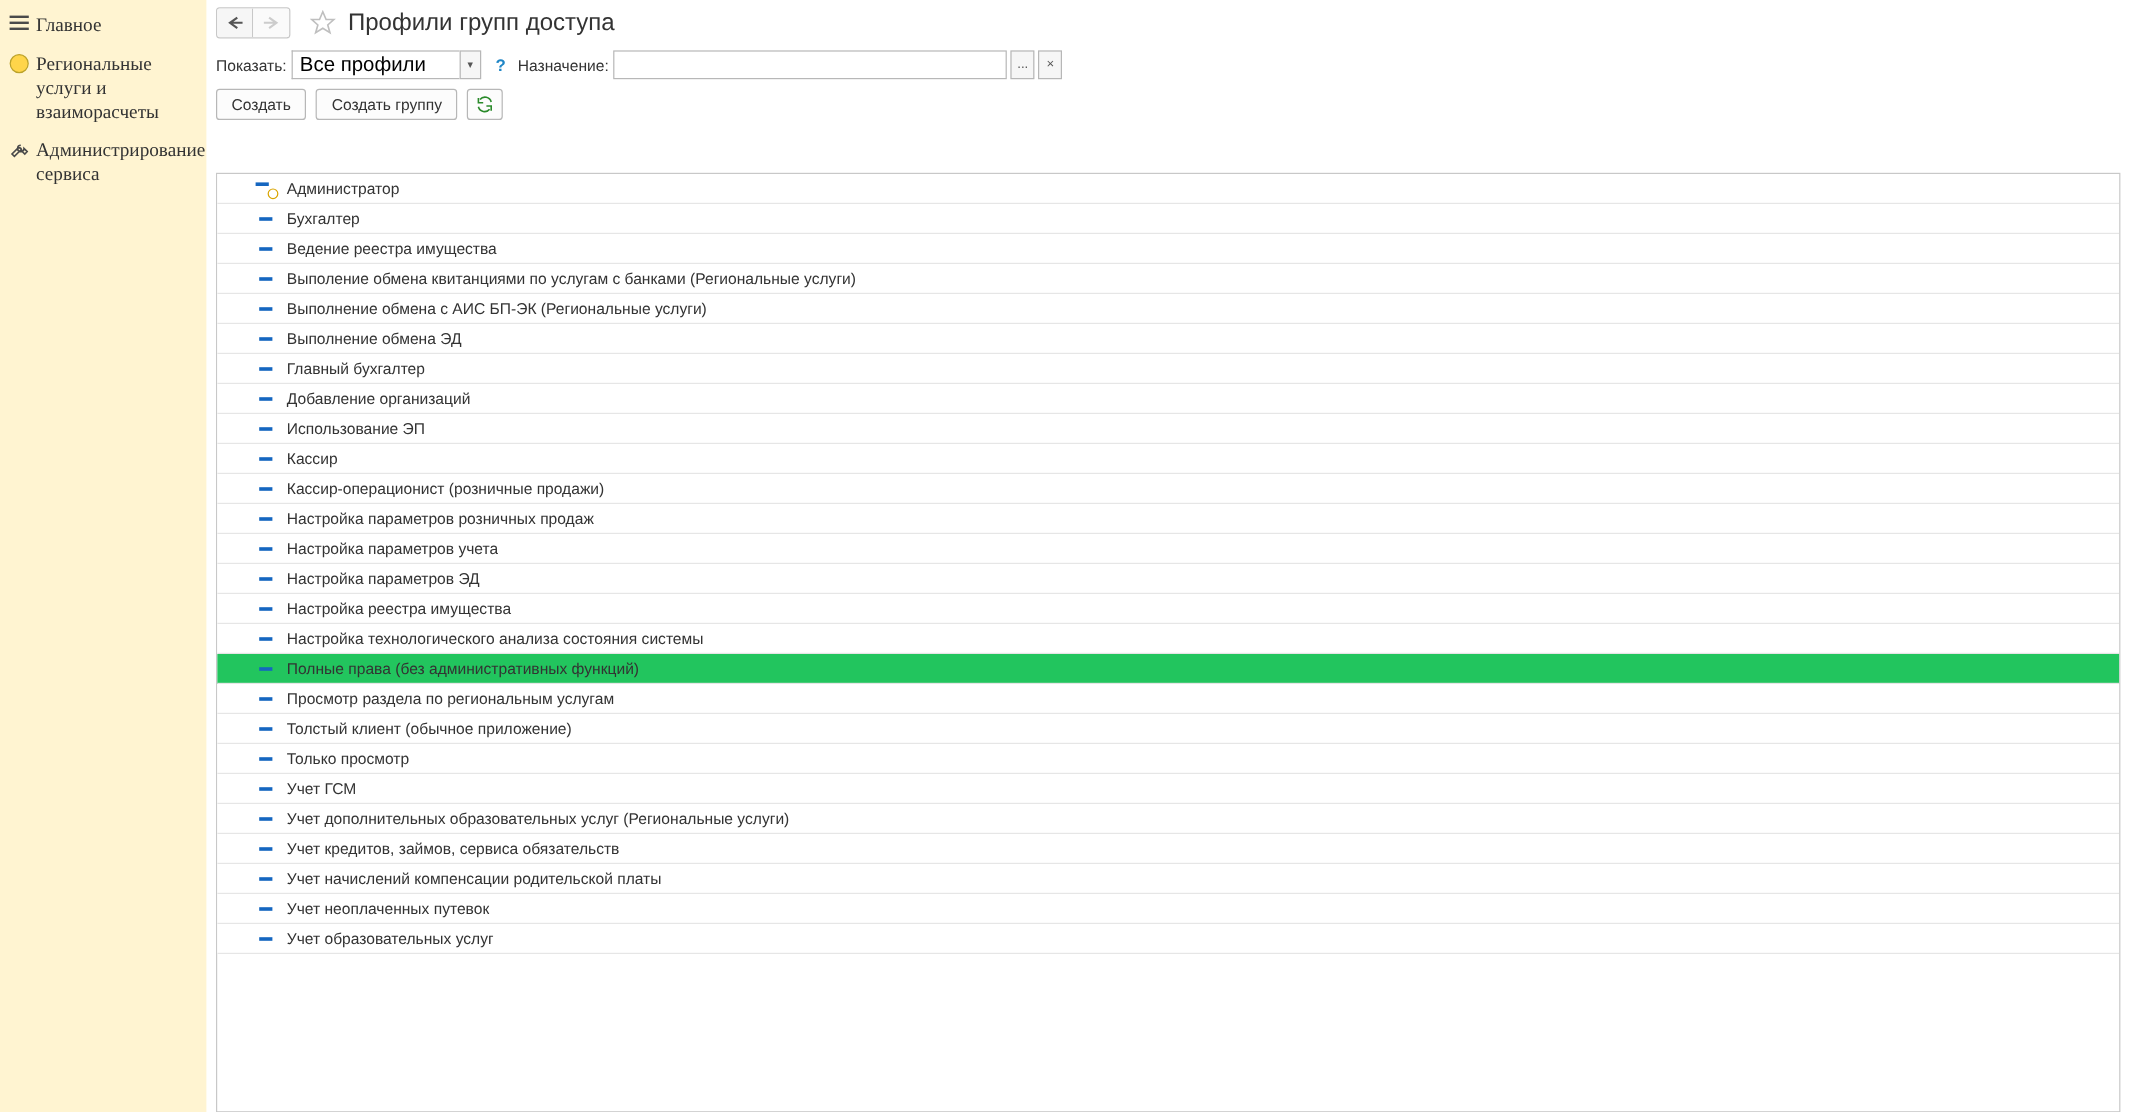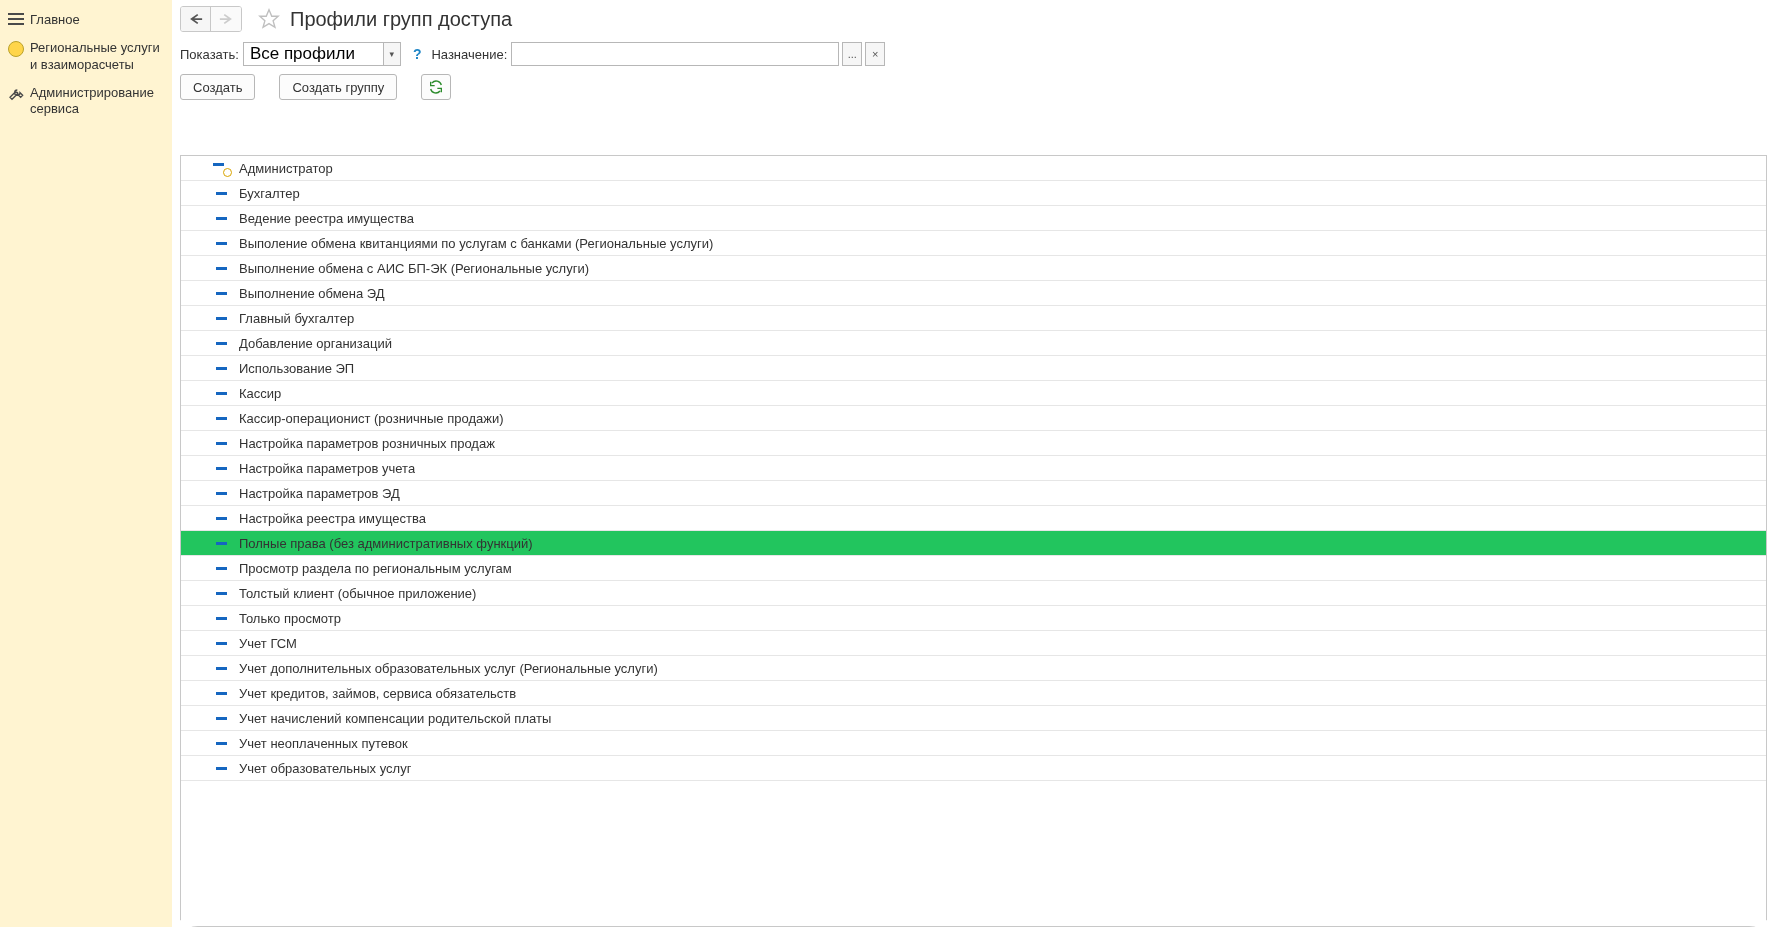--- a/index.html
+++ b/index.html
@@ -2,49 +2,49 @@
 <html><head>
 <meta charset="utf-8">
 <style>
   * { box-sizing: border-box; }
   html, body { margin: 0; padding: 0; height: 100%; font-family: Arial, sans-serif; font-size: 13px; color: #333; background: #fff; }
   .app { display: flex; height: 100vh; }
   
   .sidebar { width: 172px; background: #fff4d1; padding: 6px 0; flex-shrink: 0; }
   .side-item { display: flex; align-items: flex-start; padding: 6px 8px 6px 6px; cursor: pointer; color: #333; }
   .side-item .s-icon { width: 20px; flex-shrink: 0; display:flex; align-items:center; justify-content:center; margin-top:1px; }
-  .side-item .s-label { font-size: 13px; line-height: 1.25; padding-left: 4px; }
+  .side-item .s-label { font-size: 16px; line-height: 1.25; padding-left: 4px; font-family: Liberation Serif, serif; }
   
   .hamb { width:16px; height:12px; position:relative; }
   .hamb span { position:absolute; left:0; right:0; height:2px; background:#4a4a4a; }
   .hamb span:nth-child(1){top:0;} .hamb span:nth-child(2){top:5px;} .hamb span:nth-child(3){top:10px;}
   
   .wrench-svg { width:16px; height:16px; }
   
   .circ-icon { width:16px; height:16px; border-radius:50%; background:#ffd54a; border:1px solid #bba22a; }
   
-  .main { flex:1; padding: 6px 8px 0 8px; overflow:hidden; display:flex; flex-direction:column;border-radius:26px; }
+  .main { flex:1; padding: 6px 8px 0 8px; overflow:hidden; display:flex; flex-direction:column; }
   
   .header-row { display:flex; align-items:center; margin-bottom:10px; }
   .nav-btns { display:flex; border:1px solid #c8c8c8; border-radius:3px; overflow:hidden; }
   .nav-btns button { width:30px; height:24px; background:#f6f6f6; border:none; border-right:1px solid #c8c8c8; cursor:pointer; display:flex; align-items:center; justify-content:center; color:#666; }
   .nav-btns button:last-child { border-right:none; background:#fafafa; color:#bbb; }
   .star-icon { width:22px; height:22px; margin:0 10px 0 16px; color:#bfbfbf; }
   .page-title { font-size: 20px; font-weight: normal; letter-spacing: 0; }
   
   .filter-row { display:flex; align-items:center; margin-bottom:8px; gap:4px; }
   .filter-row label { font-size:13px; }
   .select-wrap { display:flex; align-items:center; margin-right:6px; }
   .select-wrap input { width:140px; height:24px; border:1px solid #b7b7b7; border-right:none; padding:0 6px; font-size:17px; background:#fff; }
   .select-wrap button { width:18px; height:24px; border:1px solid #b7b7b7; background:#f6f6f6; cursor:pointer; display:flex; align-items:center; justify-content:center; font-size:9px; color:#555; }
   .help-q { color:#2086c6; font-weight:bold; margin:0 6px 0 2px; font-size:14px; cursor:pointer; }
   .dest-input { width:328px; height:24px; border:1px solid #b7b7b7; padding:0 6px; font-size:13px; }
   .small-btn { width:20px; height:24px; border:1px solid #b7b7b7; background:#f6f6f6; margin-left:-1px; cursor:pointer; display:flex; align-items:center; justify-content:center; font-size:11px; color:#555; }
   
-  .toolbar { display:flex; align-items:center; gap:24px; margin-bottom:11px; }
+  .toolbar { display:flex; align-items:center; gap:8px; margin-bottom:0; }
   .btn { height:26px; padding:0 12px; border:1px solid #b7b7b7; background:#fcfcfc; border-radius:3px; cursor:pointer; font-size:13px; color:#333; }
   .icon-btn { width:30px; padding:0; display:flex; align-items:center; justify-content:center; }
   
   .grid-container { flex:1; border:1px solid #c8c8c8; overflow-y:auto; overflow-x:hidden; position:relative;margin-top:44px; }
   .grid-row { display:flex; align-items:center; height:25px; border-bottom:1px solid #e6e6e6; background:#fff; cursor:pointer; }
   .grid-row:nth-child(even){  }
   .grid-row.selected { background:#22c55e; }
   .row-pad { width:28px; flex-shrink:0; }
   .row-icon { width:24px; flex-shrink:0; display:flex; align-items:center; justify-content:center; }
   .dash { width:11px; height:3px; background:#1566c0; }
@@ -239,20 +239,27 @@
           </div>
           <div class="row-text">Настройка параметров ЭД</div>
         </div>
         <div class="grid-row">
           <div class="row-pad"></div>
           <div class="row-icon">
             <div class="dash"></div>
           </div>
           <div class="row-text">Настройка реестра имущества</div>
         </div>
+        <div class="grid-row">
+          <div class="row-pad"></div>
+          <div class="row-icon">
+            <div class="dash"></div>
+          </div>
+          <div class="row-text">Настройка технологического анализа состояния системы</div>
+        </div>
         <div class="grid-row selected">
           <div class="row-pad"></div>
           <div class="row-icon">
             <div class="dash"></div>
           </div>
           <div class="row-text">Полные права (без административных функций)</div>
         </div>
         <div class="grid-row">
           <div class="row-pad"></div>
           <div class="row-icon">

